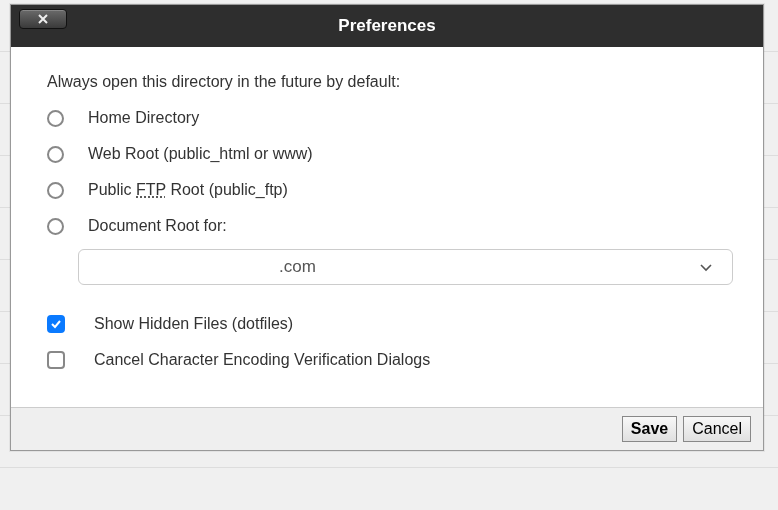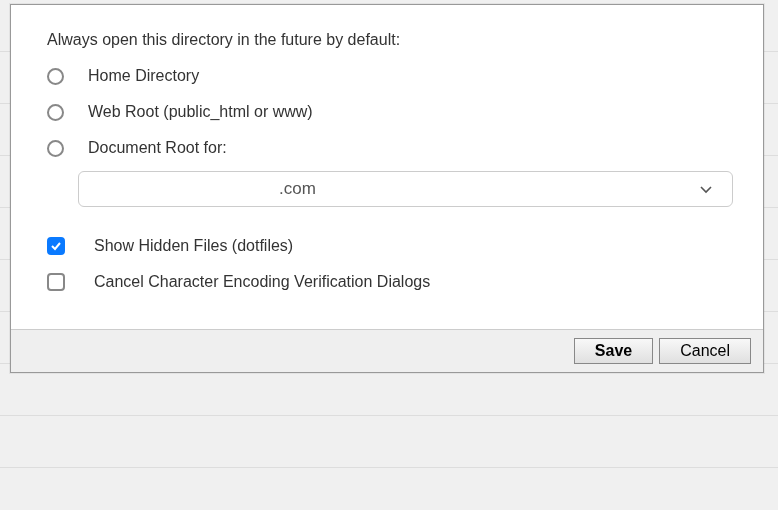--- a/index.html
+++ b/index.html
@@ -18,53 +18,65 @@
   .abbr { text-decoration: underline dotted; text-underline-offset: 2px; }
   .select-wrap { margin-left: 31px; margin-top: -4px; margin-bottom: 30px; }
   .select { width: 655px; height: 36px; border: 1px solid #ccc; border-radius: 6px; background: #fff; display: flex; align-items: center; justify-content: space-between; padding: 0 18px 0 200px; color: #555; font-size: 17px; cursor: pointer; position: relative; }
   .select .chev { position: absolute; right: 18px; }
   .check-row { display: flex; align-items: center; gap: 29px; margin-bottom: 18px; }
   .checkbox { width: 18px; height: 18px; border: 2px solid #888; border-radius: 4px; flex-shrink: 0; background: #fff; display: flex; align-items: center; justify-content: center; cursor: pointer; }
   .checkbox.checked { background: #0a7aff; border-color: #0a7aff; }
   .checkbox.checked svg { display: block; }
   .checkbox svg { display: none; width: 12px; height: 12px; }
   .footer { background: #efefef; border-top: 1px solid #ccc; padding: 8px 12px; display: flex; justify-content: flex-end; gap: 6px; }
-  .btn { font-size: 16px; padding: 3px 20px; background: linear-gradient(#f8f8f8,#e0e0e0); border: 1px solid #888; cursor: pointer; font-family: inherit; }
+  .btn { font-size: 16px; padding: 3px 8px; background: linear-gradient(#f8f8f8,#e0e0e0); border: 1px solid #888; cursor: pointer; font-family: inherit; }
   .btn.save { font-weight: bold; }
 </style>
 </head>
 <body>
 
 <div class="backdrop">
   <div class="bg-row"></div>
     <div class="bg-row"></div>
     <div class="bg-row"></div>
     <div class="bg-row"></div>
     <div class="bg-row"></div>
     <div class="bg-row"></div>
     <div class="bg-row"></div>
     <div class="bg-row"></div>
     <div class="bg-row"></div>
 </div>
 
 <div class="dialog">
+  <div class="titlebar">
+    <div class="close-btn">
+      <svg viewBox="0 0 12 12">
+          <path d="M2 2 L10 10 M10 2 L2 10" stroke="#eee" stroke-width="2" fill="none"></path>
+        </svg>
+    </div>
+    <div class="titlebar-title">Preferences</div>
+  </div>
 
   <div class="body">
     <div class="prompt">Always open this directory in the future by default:</div>
 
     <div class="radio-row">
       <div class="radio"></div>
       <span>Home Directory</span>
     </div>
 
     <div class="radio-row">
       <div class="radio"></div>
       <span>Web Root (public_html or www)</span>
     </div>
 
+    <div class="radio-row">
+      <div class="radio"></div>
+      <span><span>Public </span><span class="abbr">FTP</span><span> Root (public_ftp)</span></span>
+    </div>
 
     <div class="radio-row">
       <div class="radio"></div>
       <span>Document Root for:</span>
     </div>
 
     <div class="select-wrap">
       <div class="select">
         <span>.com</span>
         <svg class="chev" width="16" height="16" viewBox="0 0 16 16">

